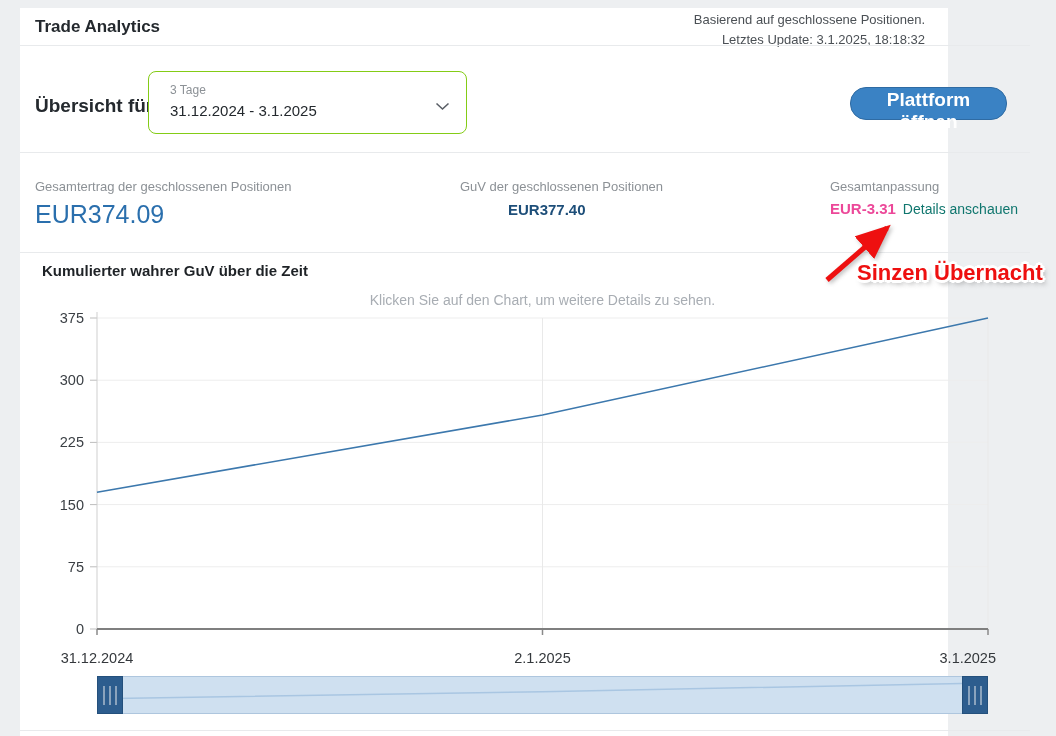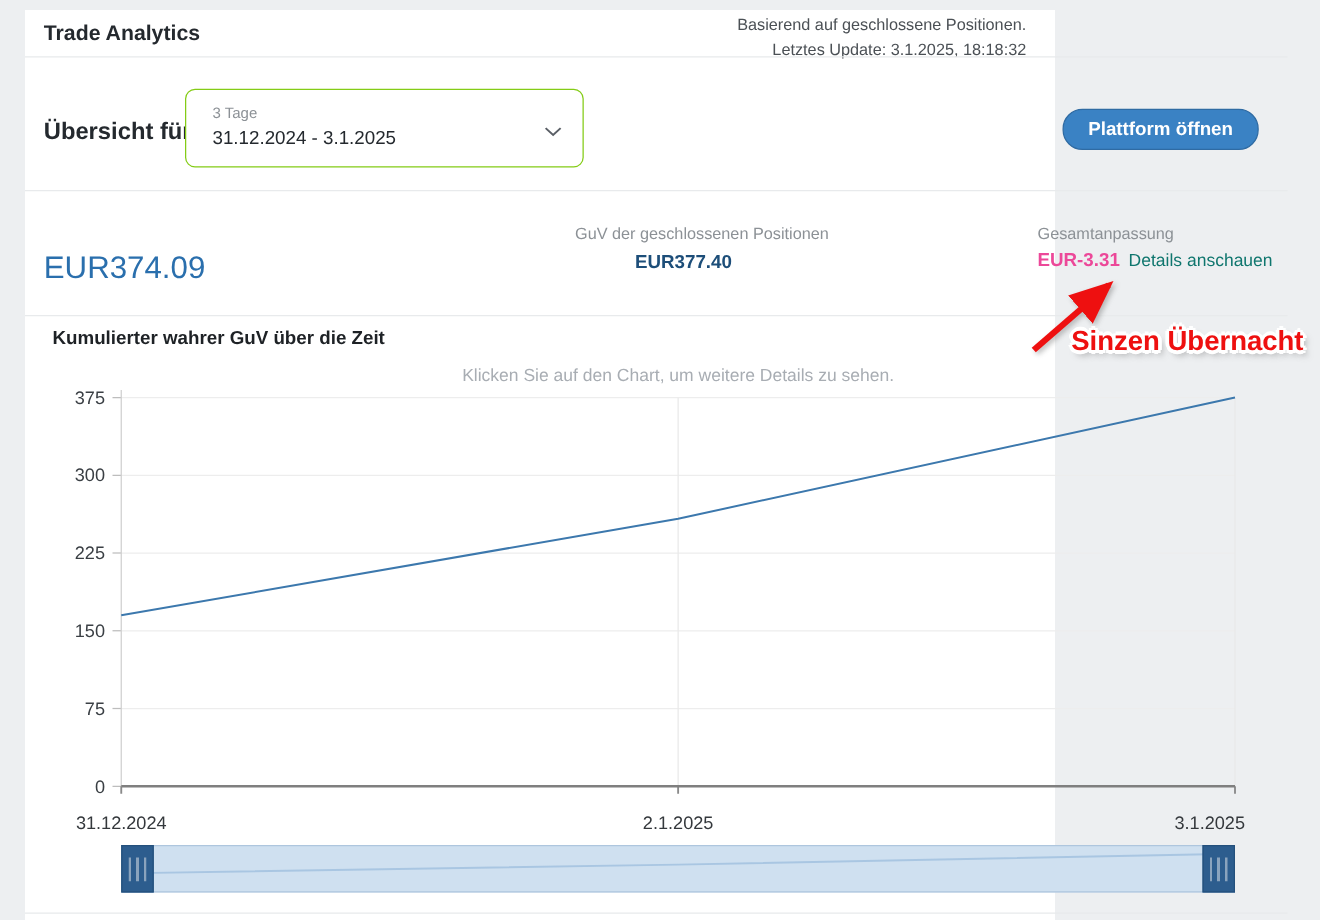--- a/index.html
+++ b/index.html
@@ -5,42 +5,42 @@
   * { box-sizing: border-box; }
   html,body { margin:0; padding:0; }
   body {
     width:1056px; height:736px;
     background:#edeff1;
     font-family:"Liberation Sans", sans-serif;
     position:relative; overflow:hidden;
     color:#24292e;
   }
   .card {
-    position:absolute; left:20px; top:8px; width:824px; height:728px;
+    position:absolute; left:20px; top:8px; width:928px; height:728px;
     background:#ffffff;
   }
   .divider { position:absolute; left:0; width:1010px; height:0; border-top:1px solid #e8eaec; }
 
   
   .header-title { position:absolute; left:15px; top:9px; font-size:17px; font-weight:bold; color:#24292e; }
   .header-note { position:absolute; right:23px; top:2px; text-align:right; font-size:13px; color:#4b5055; line-height:20px; }
 
   
   .overview-label { position:absolute; left:15px; top:87px; font-size:19px; font-weight:600; color:#24292e; }
   .range-select {
     position:absolute; left:128px; top:63px; width:319px; height:63px;
     border:1px solid #84cc16; border-radius:8px; background:#fff; cursor:pointer;
   }
   .range-caption { position:absolute; left:21px; top:11px; font-size:12px; color:#8c9196; }
   .range-value   { position:absolute; left:21px; top:30px; font-size:15px; color:#24292e; }
   .range-chevron { position:absolute; right:16px; top:25px; }
   .open-platform-btn {
     position:absolute; left:830px; top:79px; width:157px; height:33px;
     background:#3a82c4; border:1px solid #2f6ba3; border-radius:16px;
-    color:#ffffff; font-size:15px; font-weight:bold; font-family:inherit; cursor:pointer;
+    color:#ffffff; font-size:19px; font-weight:bold; font-family:inherit; cursor:pointer;
   }
 
   
   .stat-label { position:absolute; font-size:13px; color:#8c9196; white-space:nowrap; }
   .stat-value-lg { position:absolute; font-size:25px; font-weight:500; color:#2a6fad; white-space:nowrap; }
   .stat-value-md { position:absolute; font-size:15px; font-weight:bold; color:#1d4e79; white-space:nowrap; }
   .stat-value-neg { font-size:15px; font-weight:bold; color:#ec4899; }
   .stat-link { font-size:14px; color:#0f766e; margin-left:7px; cursor:pointer; font-weight:normal; }
   .stat3-row { position:absolute; left:810px; top:192px; white-space:nowrap; }
 
@@ -96,20 +96,21 @@
     <div class="range-value">31.12.2024 - 3.1.2025</div>
     <span class="range-chevron">
       <svg width="15" height="9" viewBox="0 0 15 9">
           <polyline points="1.5,1.5 7.5,7 13.5,1.5" fill="none" stroke="#5a5f66" stroke-width="1.6"></polyline>
         </svg>
     </span>
   </div>
   <button class="open-platform-btn">Plattform öffnen</button>
   <div class="divider" style="top:144px;"></div>
 
+  <div class="stat-label" style="left:15px; top:171px;">Gesamtertrag der geschlossenen Positionen</div>
   <div class="stat-value-lg" style="left:15px; top:192px;">EUR374.09</div>
 
   <div class="stat-label" style="left:440px; top:171px;">GuV der geschlossenen Positionen</div>
   <div class="stat-value-md" style="left:440px; top:193px;margin-left:48px;">EUR377.40</div>
 
   <div class="stat-label" style="left:810px; top:171px;">Gesamtanpassung</div>
   <div class="stat3-row">
     <span class="stat-value-neg">EUR-3.31</span><span class="stat-link">Details anschauen</span>
   </div>
   <div class="divider" style="top:244px;"></div>

